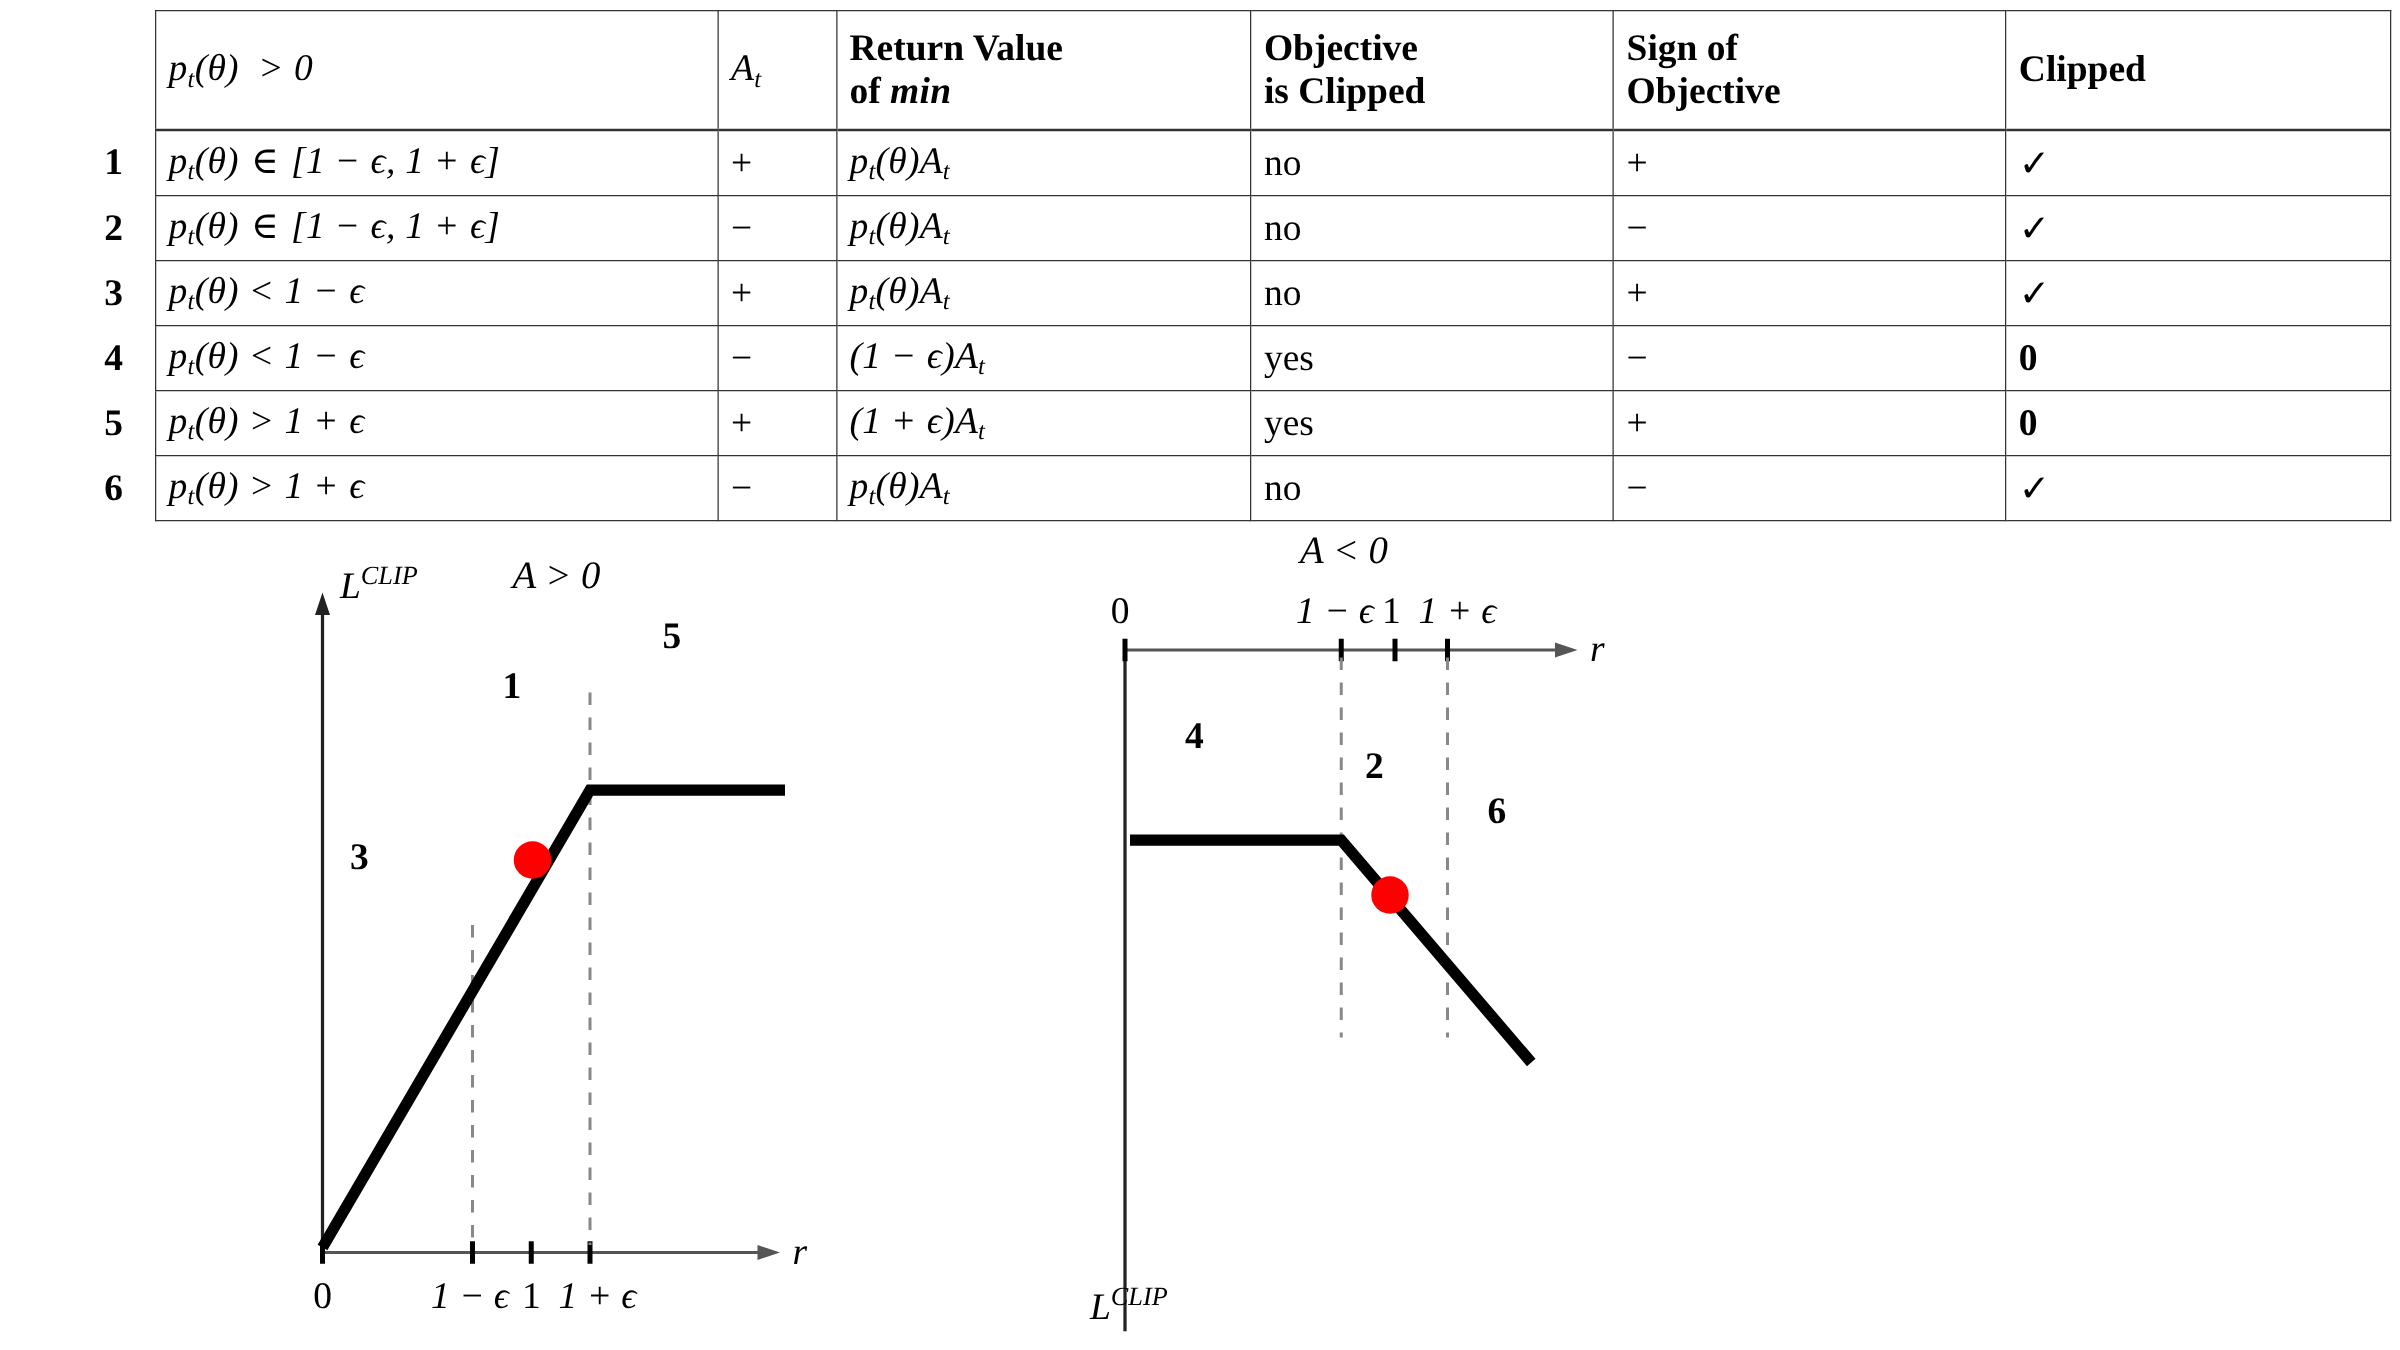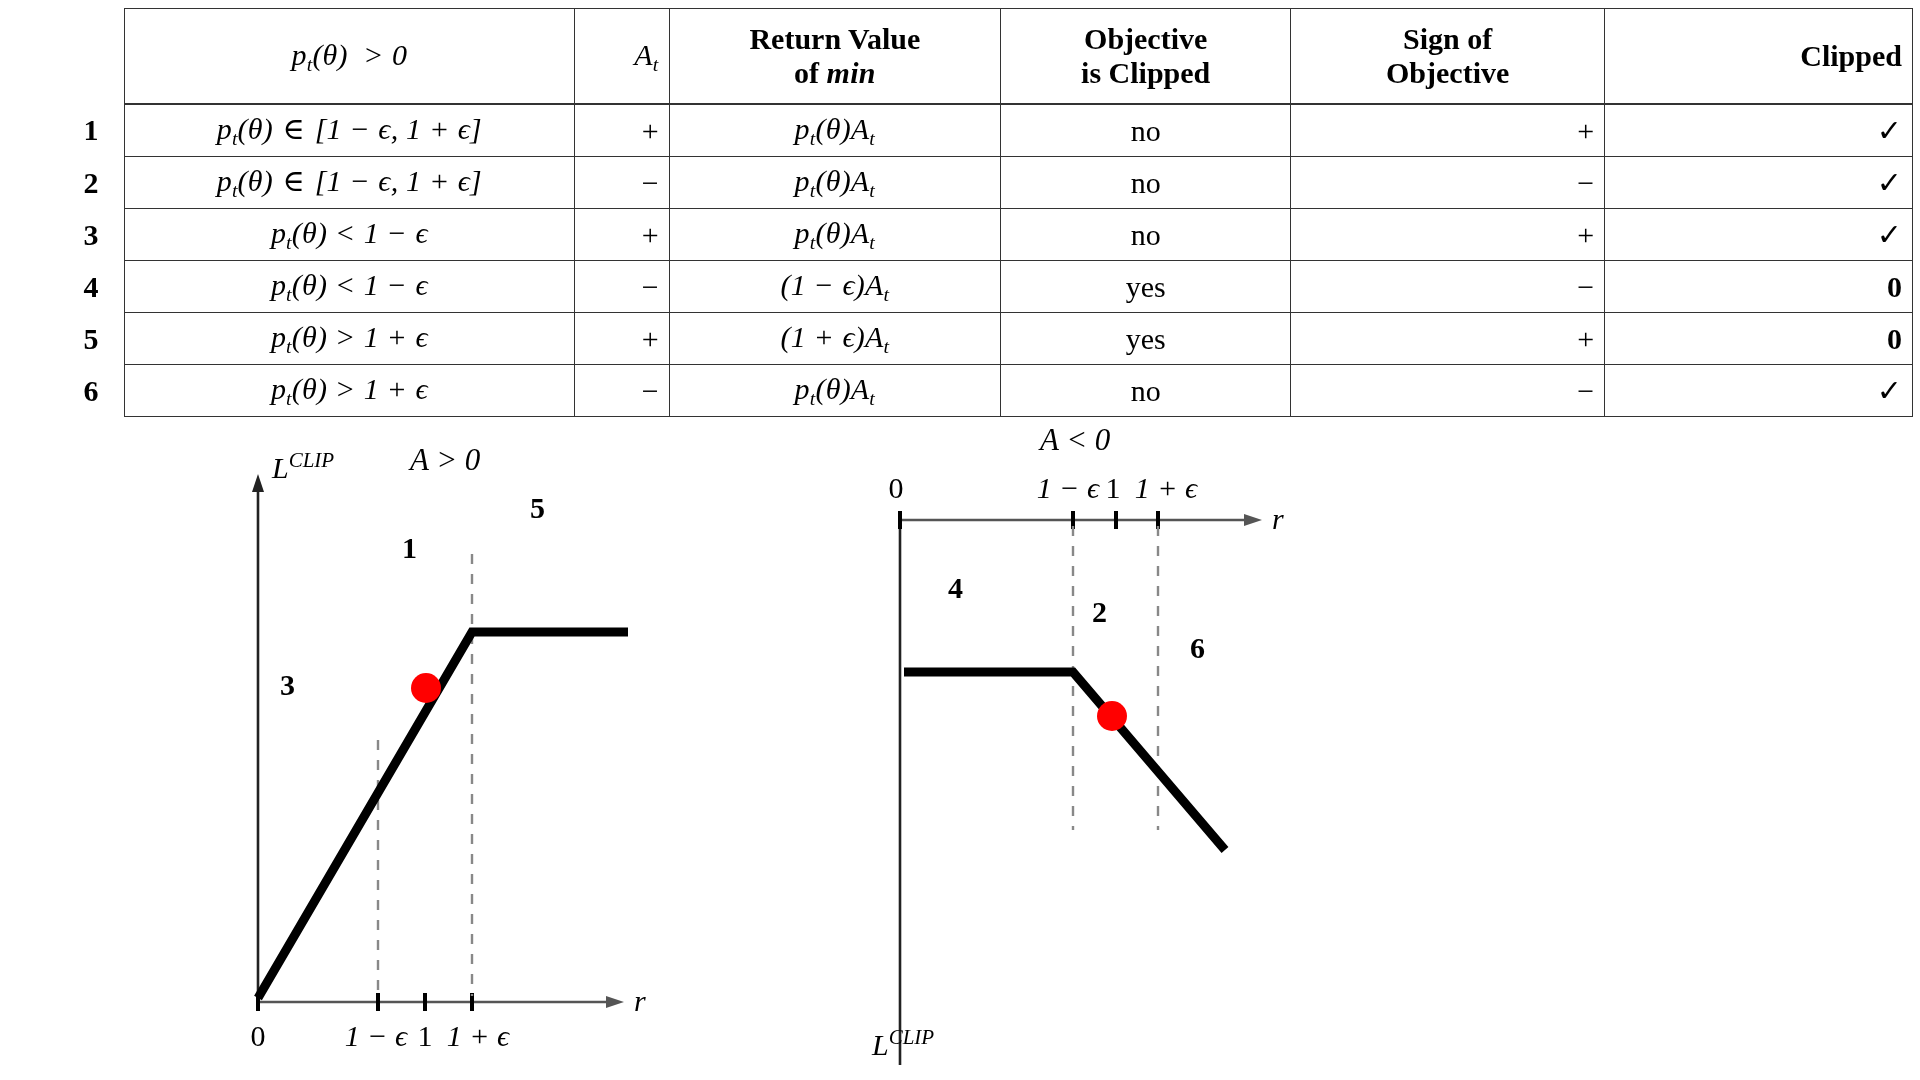--- a/index.html
+++ b/index.html
@@ -65,22 +65,22 @@
 
   
   col.c-num   { width: 56px; }
   col.c-cond  { width: 380px; }
   col.c-adv   { width: 80px; }
   col.c-ret   { width: 280px; }
   col.c-clip  { width: 245px; }
   col.c-sign  { width: 265px; }
   col.c-grad  { width: 260px; }
 
-  .ctr { text-align: right; }
-  .lft { text-align: center; }
+  .ctr { text-align: left; }
+  .lft { text-align: left; }
 
   .math {
     font-family: "Liberation Serif", "DejaVu Serif", serif;
     font-style: italic;
     white-space: nowrap;
     letter-spacing: 0.2px;
   }
   .sub {
     font-size: 0.66em;
     vertical-align: -0.28em;

